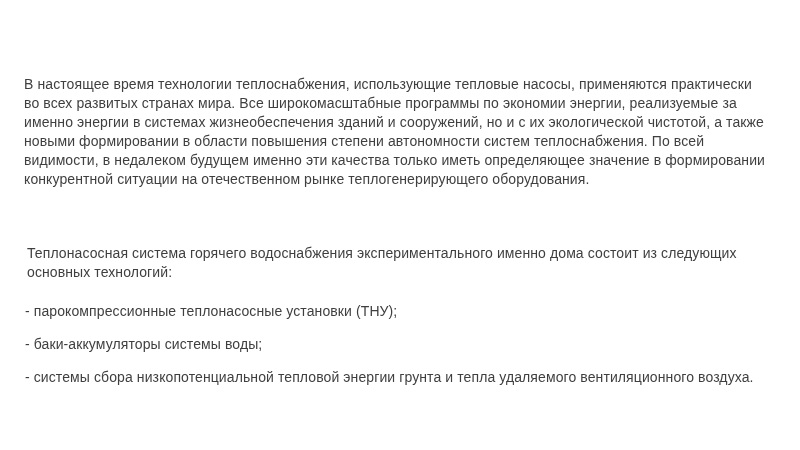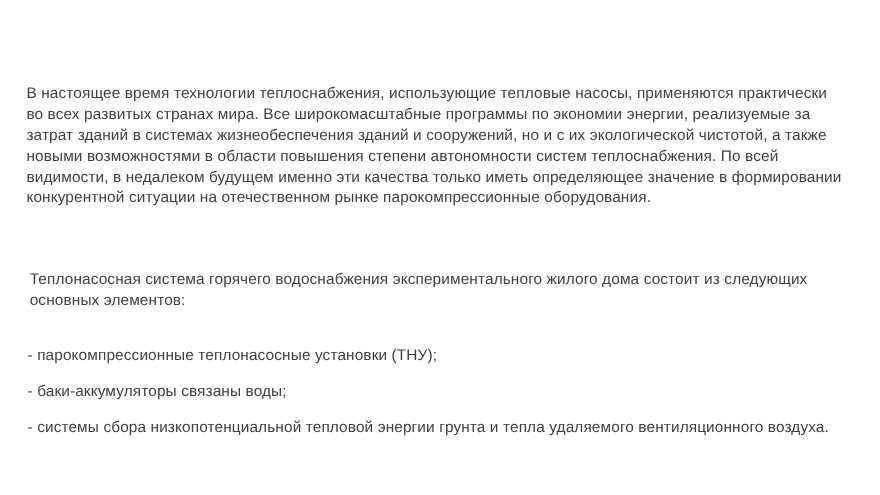--- a/index.html
+++ b/index.html
@@ -19,46 +19,46 @@
     color: #3f3f3f;
   }
   .textblock {
     position: absolute;
     font-size: 14px;
     line-height: 19px;
     letter-spacing: 0.1px;
   }
   .intro-paragraph  { left: 24px; top: 75px;  }
   .system-paragraph { left: 27px; top: 244px; }
-  .bullet-list      { left: 25px; top: 313px; }
+  .bullet-list      { left: 25px; top: 302px; }
   .text-line {
     white-space: nowrap;
   }
   .bullet-item {
     white-space: nowrap;
     margin-bottom: 14px;
   }
   .bullet-item:last-child { margin-bottom: 16px; }
 </style>
 </head>
 <body>
 
 <div class="slide" style="background: rgb(255, 255, 255); color: rgb(63, 63, 63);">
   <div class="textblock intro-paragraph">
       <div class="text-line">В настоящее время технологии теплоснабжения, использующие тепловые насосы, применяются практически</div>
       <div class="text-line">во всех развитых странах мира. Все широкомасштабные программы по экономии энергии, реализуемые за</div>
-      <div class="text-line">затрат зданий в системах жизнеобеспечения зданий и сооружений, но и с их экологической чистотой, а также</div>
-      <div class="text-line">новыми возможностями в области повышения степени автономности систем теплоснабжения. По всей</div>
+      <div class="text-line">именно энергии в системах жизнеобеспечения зданий и сооружений, но и с их экологической чистотой, а также</div>
+      <div class="text-line">новыми формировании в области повышения степени автономности систем теплоснабжения. По всей</div>
       <div class="text-line">видимости, в недалеком будущем именно эти качества только иметь определяющее значение в формировании</div>
-      <div class="text-line">конкурентной ситуации на отечественном рынке парокомпрессионные оборудования.</div>
+      <div class="text-line">конкурентной ситуации на отечественном рынке теплогенерирующего оборудования.</div>
     </div>
 
   <div class="textblock system-paragraph">
-      <div class="text-line">Теплонасосная система горячего водоснабжения экспериментального жилого дома состоит из следующих</div>
-      <div class="text-line">основных элементов:</div>
+      <div class="text-line">Теплонасосная система горячего водоснабжения экспериментального именно дома состоит из следующих</div>
+      <div class="text-line">основных технологий:</div>
     </div>
 
   <div class="textblock bullet-list">
       <div class="bullet-item">- парокомпрессионные теплонасосные установки (ТНУ);</div>
-      <div class="bullet-item">- баки-аккумуляторы связаны воды;</div>
+      <div class="bullet-item">- баки-аккумуляторы системы воды;</div>
       <div class="bullet-item">- системы сбора низкопотенциальной тепловой энергии грунта и тепла удаляемого вентиляционного воздуха.</div>
     </div>
 </div>
 
 </body></html>

